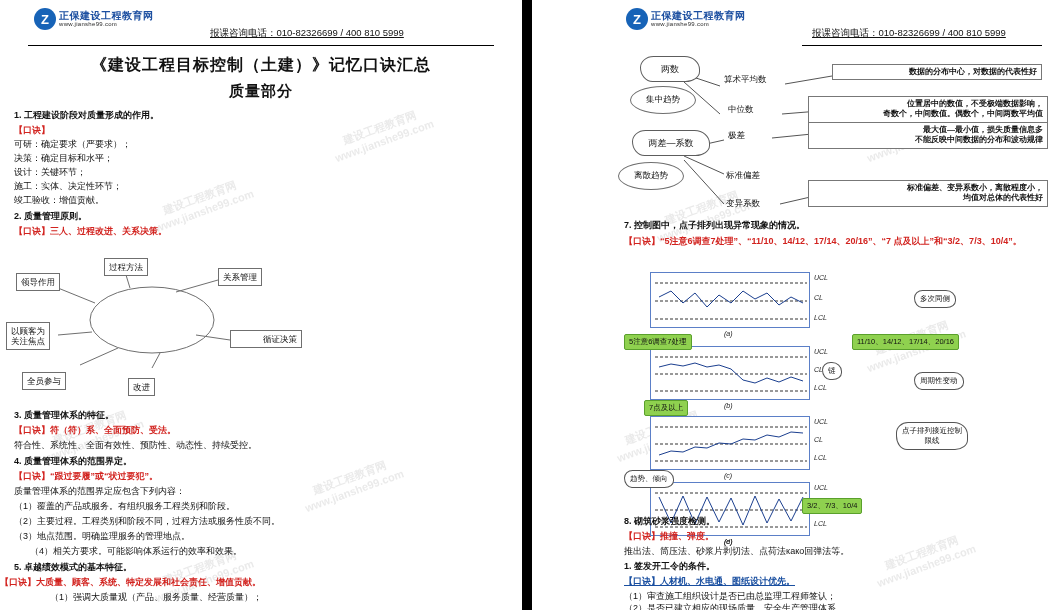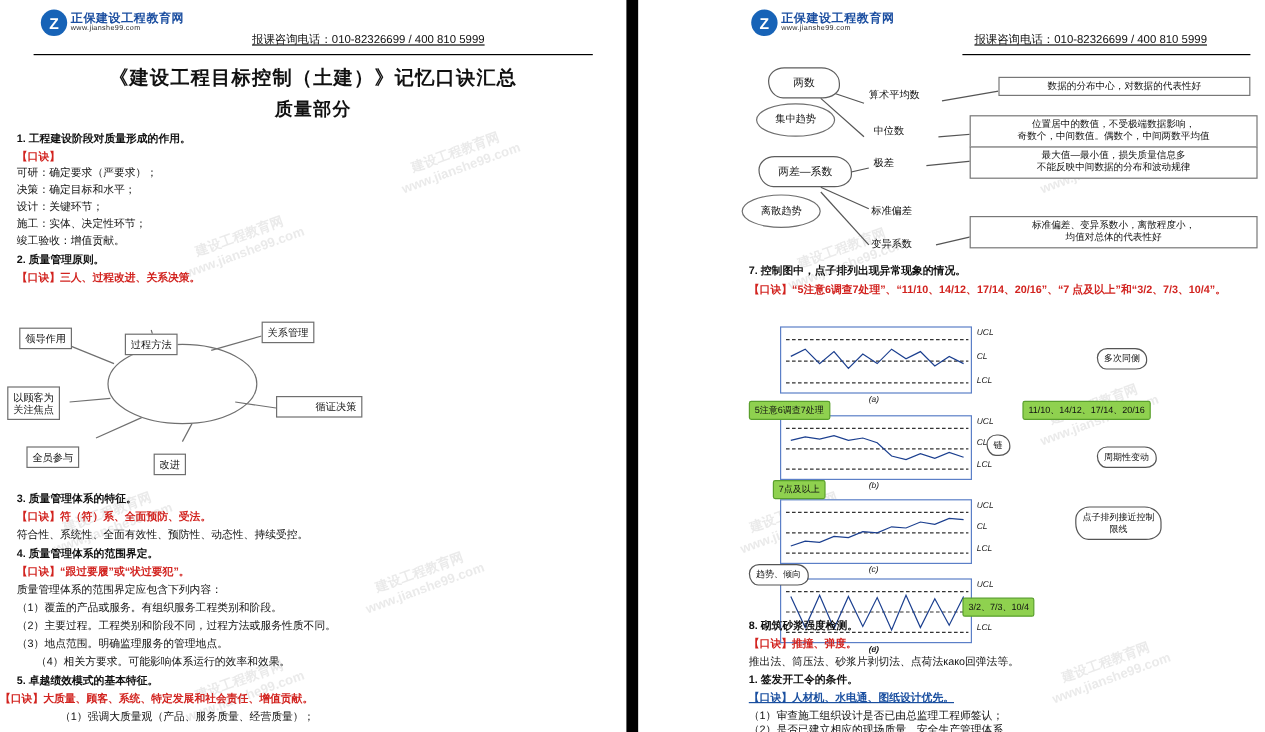--- a/index.html
+++ b/index.html
@@ -85,21 +85,21 @@
   .cloud {
     position:absolute; border:1px solid #5d5d5d; border-radius:14px 16px 15px 13px/12px 14px 11px 15px;
     background:#fff; display:flex; align-items:center; justify-content:center;
     font-size:9px;
   }
   svg { position:absolute; overflow:visible; }
 
   
   .rbox {
     position:absolute; border:1px solid #777; background:#fff;
-    font-size:8px; line-height:1.3; padding:2px 4px; text-align:center;
+    font-size:8px; line-height:1.3; padding:2px 4px; text-align:right;font-weight:bold;
   }
   .rlabel { position:absolute; font-size:8.5px; white-space:nowrap; }
 
   
   .cc { position:absolute; border:1px solid #5b7fc7; background:#fff; }
   .cclabel { position:absolute; font-size:7px; color:#222; font-style:italic;}
   .greenbox {
     position:absolute; background:#8fd14f; border:1px solid #5aa02c;
     font-size:7.5px; color:#111; padding:2px 4px; white-space:nowrap;
     border-radius:2px;
@@ -150,21 +150,21 @@
       <ellipse cx="152" cy="80" rx="62" ry="33" fill="none" stroke="#6f6f6f"></ellipse>
       <line x1="95" y1="63" x2="58" y2="48" stroke="#6f6f6f"></line>
       <line x1="130" y1="48" x2="126" y2="35" stroke="#6f6f6f"></line>
       <line x1="176" y1="52" x2="218" y2="40" stroke="#6f6f6f"></line>
       <line x1="92" y1="92" x2="58" y2="95" stroke="#6f6f6f"></line>
       <line x1="196" y1="95" x2="230" y2="100" stroke="#6f6f6f"></line>
       <line x1="118" y1="108" x2="80" y2="125" stroke="#6f6f6f"></line>
       <line x1="160" y1="113" x2="152" y2="128" stroke="#6f6f6f"></line>
     </svg>
     <div class="node" style="left:16px; top:33px;">领导作用</div>
-    <div class="node" style="left:104px; top:18px;margin-top:20px;">过程方法</div>
+    <div class="node" style="left:104px; top:18px;">过程方法</div>
     <div class="node" style="left:218px; top:28px;">关系管理</div>
     <div class="node" style="left:6px; top:82px; white-space:pre-line;">以顾客为
 关注焦点</div>
     <div class="node" style="left:230px; top:90px;padding-left:32px;">循证决策</div>
     <div class="node" style="left:22px; top:132px;">全员参与</div>
     <div class="node" style="left:128px; top:138px;">改进</div>
   </div>
 
   <div class="tline b" style="left:14px; top:410px;">3. 质量管理体系的特征。</div>
   <div class="tline redb" style="left:14px; top:425px;">【口诀】符（符）系、全面预防、受法。</div>

